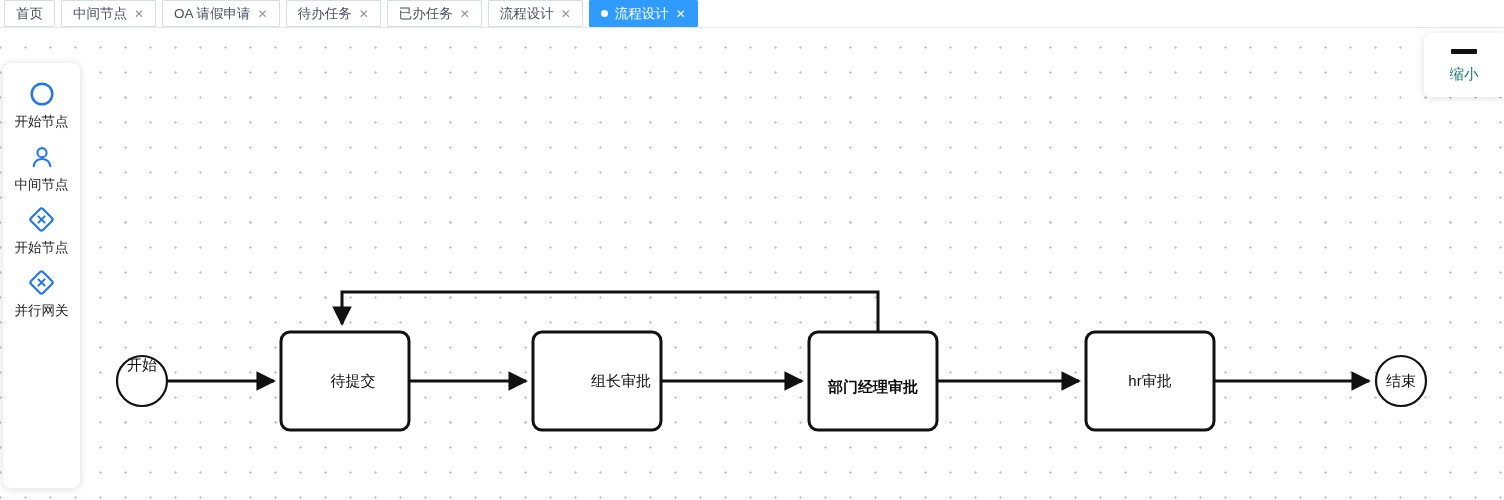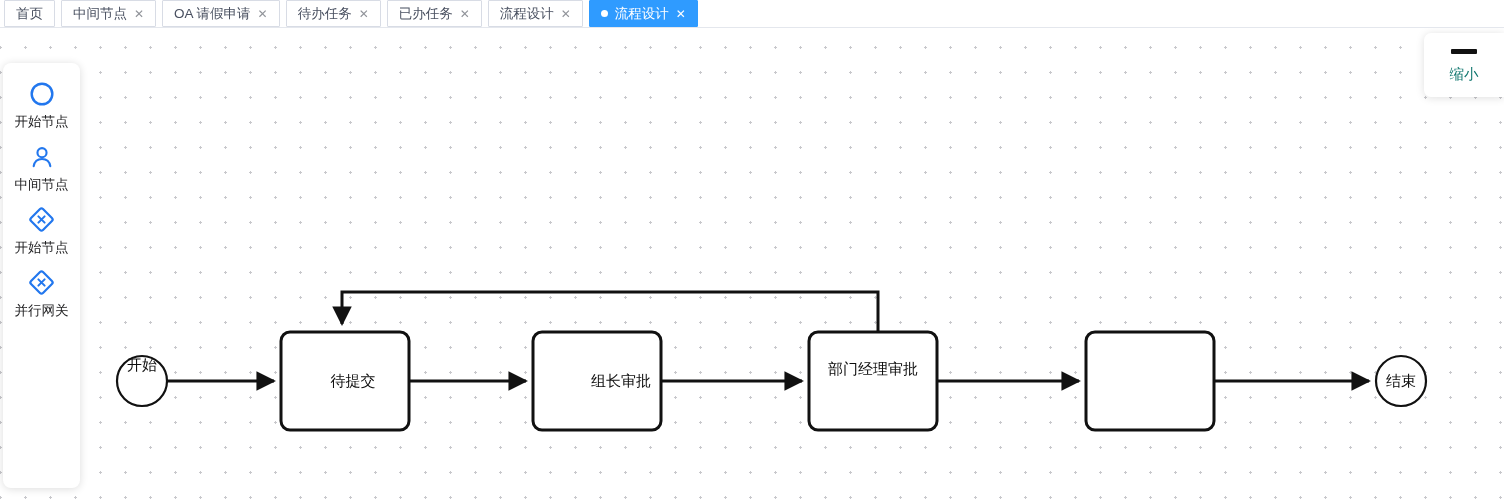--- a/index.html
+++ b/index.html
@@ -193,21 +193,22 @@
       <rect x="809" y="304" width="128" height="98" rx="9" ry="9" fill="#fff" stroke="#111" stroke-width="3"></rect>
 
       <rect x="1086" y="304" width="128" height="98" rx="9" ry="9" fill="#fff" stroke="#111" stroke-width="3"></rect>
 
       <circle cx="1401" cy="353" r="25" fill="#fff" stroke="#111" stroke-width="2.2"></circle>
     </svg>
 
     <div class="gtext" style="left:117px; top:312px; width:50px; height:50px;">开始</div>
     <div class="gtext" style="left:281px; top:304px; width:144px; height:98px;">待提交</div>
     <div class="gtext" style="left:533px; top:304px; width:128px; height:98px;padding-left:48px;">组长审批</div>
-    <div class="gtext" style="left:809px; top:292px; width:128px; height:98px;">部门经理审批</div>
+    <div class="gtext" style="left:809px; top:310px; width:128px; height:98px;font-weight:bold;">部门经理审批</div>
+    <div class="gtext" style="left:1086px; top:304px; width:128px; height:98px;">hr审批</div>
     <div class="gtext" style="left:1376px; top:328px; width:50px; height:50px;">结束</div>
 
     <div class="palette">
 
       <div class="pal-item">
         <span class="pal-icon">
           <svg viewBox="0 0 32 32" width="30" height="30">
             <circle cx="16" cy="16" r="11" fill="none" stroke="#2277ee" stroke-width="2.6"></circle>
           </svg>
         </span>

